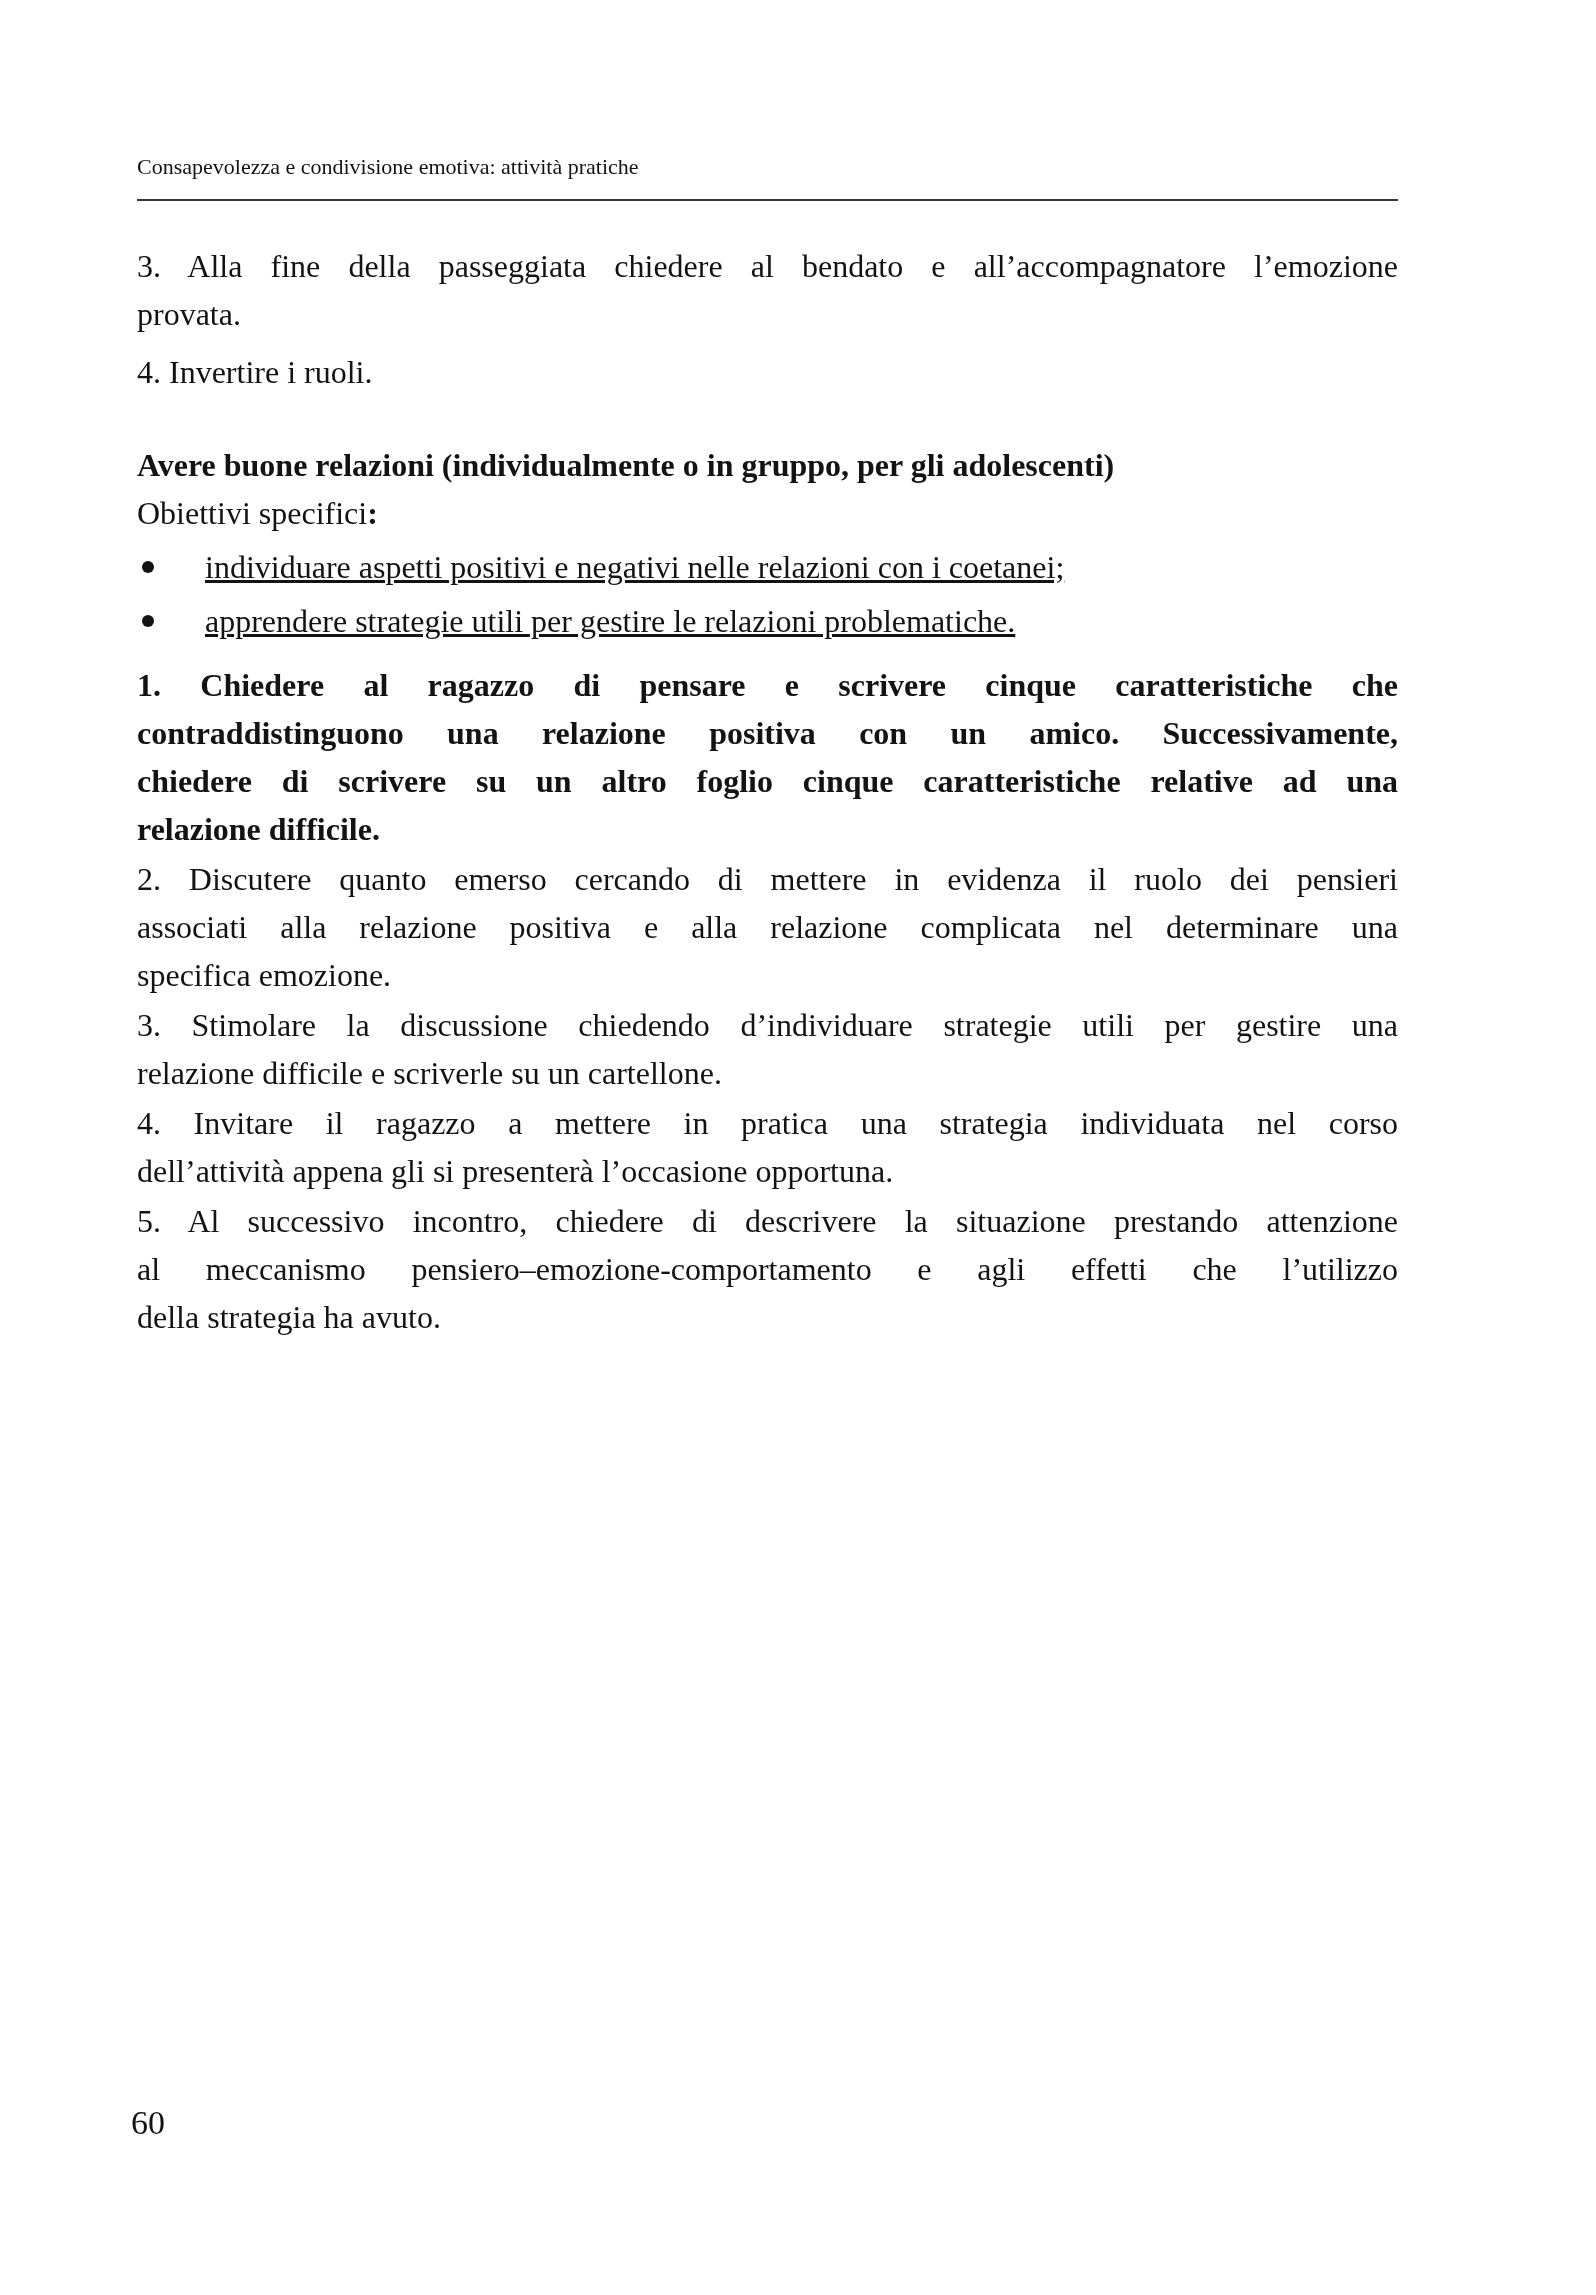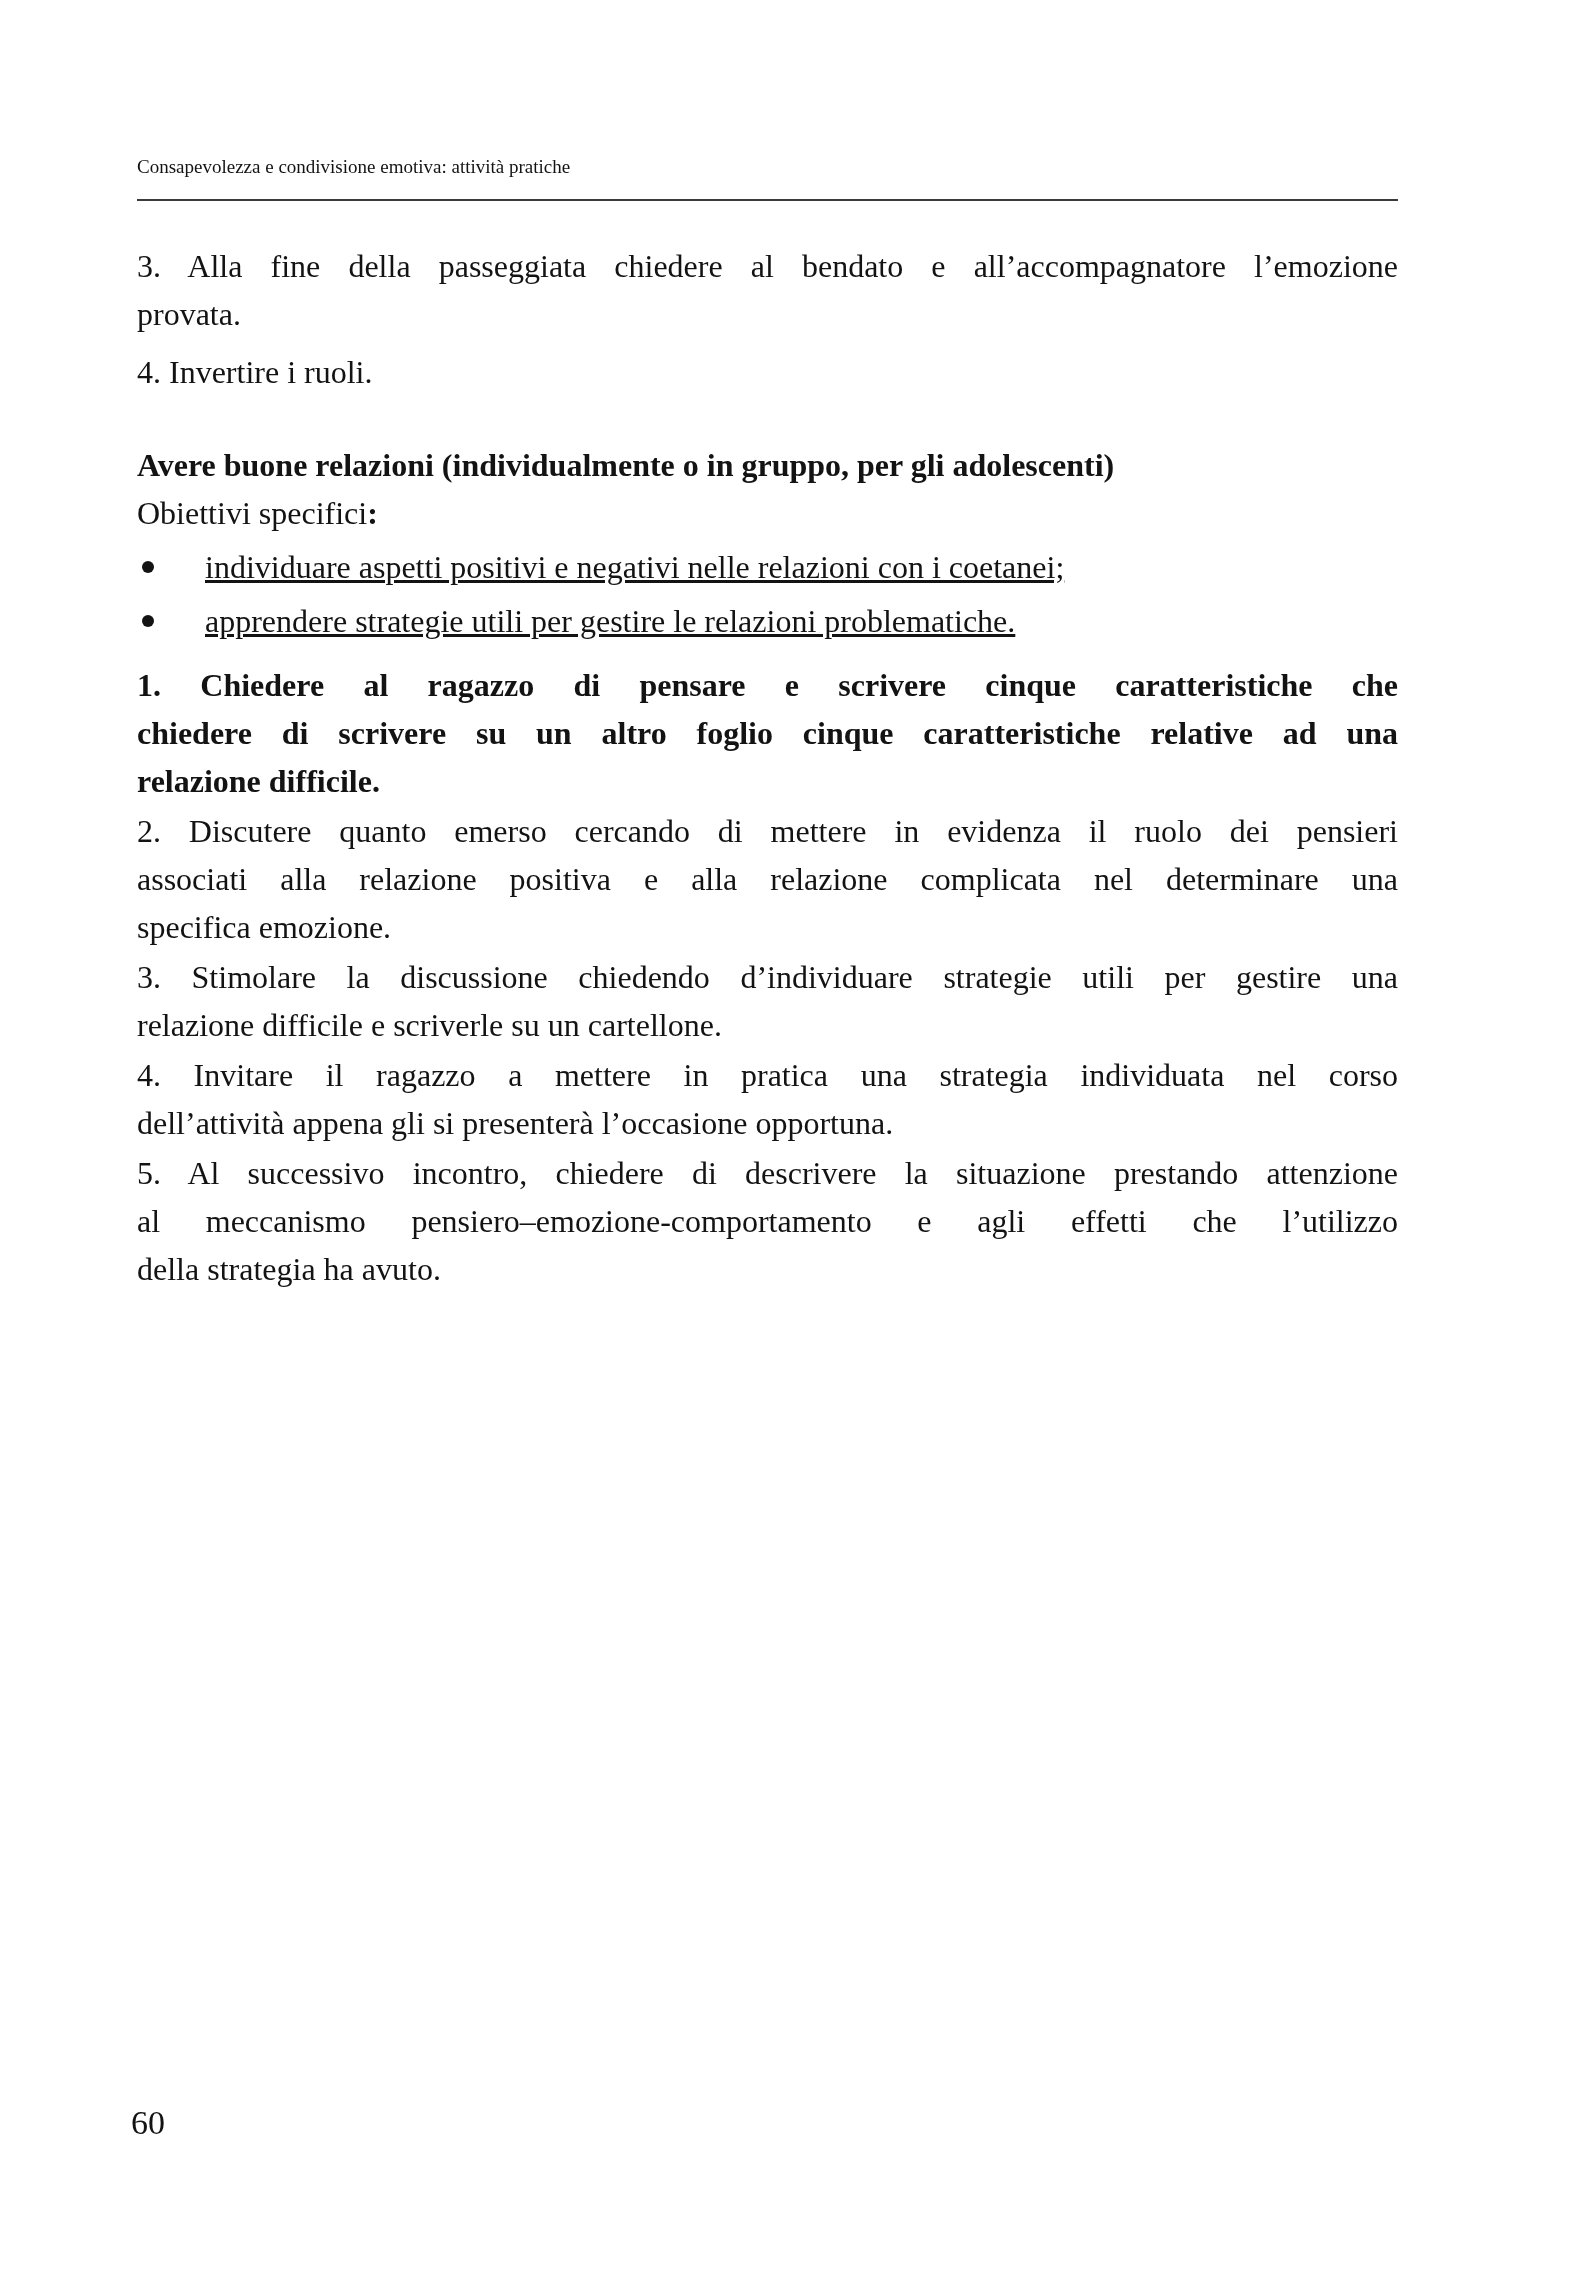--- a/index.html
+++ b/index.html
@@ -16,21 +16,21 @@
     color: #131313;
   }
   .page-column {
     position: absolute;
     left: 137px;
     top: 0;
     width: 1261px;
   }
   .running-head {
     padding-top: 148px;
-    font-size: 19px;
+    font-size: 22px;
     line-height: 37px;
     text-align: left;
   }
   .head-rule {
     border: none;
     border-top: 2.5px solid #3a3a3a;
     margin: 13.5px 0 0 0;
     width: 100%;
   }
   .ln {
@@ -130,20 +130,21 @@
     <li class="bullet-item">
       <span class="bullet-marker">
           <span class="bullet-dot"></span>
         </span>
       <span class="bullet-text">apprendere strategie utili per gestire le relazioni problematiche.</span>
     </li>
   </ul>
 
   <div class="step step-first">
     <div class="ln just">1. Chiedere al ragazzo di pensare e scrivere cinque caratteristiche che</div>
+    <div class="ln just">contraddistinguono una relazione positiva con un amico. Successivamente,</div>
     <div class="ln just">chiedere di scrivere su un altro foglio cinque caratteristiche relative ad una</div>
     <div class="ln last">relazione difficile.</div>
   </div>
 
   <div class="step">
     <div class="ln just">2. Discutere quanto emerso cercando di mettere in evidenza il ruolo dei pensieri</div>
     <div class="ln just">associati alla relazione positiva e alla relazione complicata  nel determinare una</div>
     <div class="ln last">specifica emozione.</div>
   </div>
 

